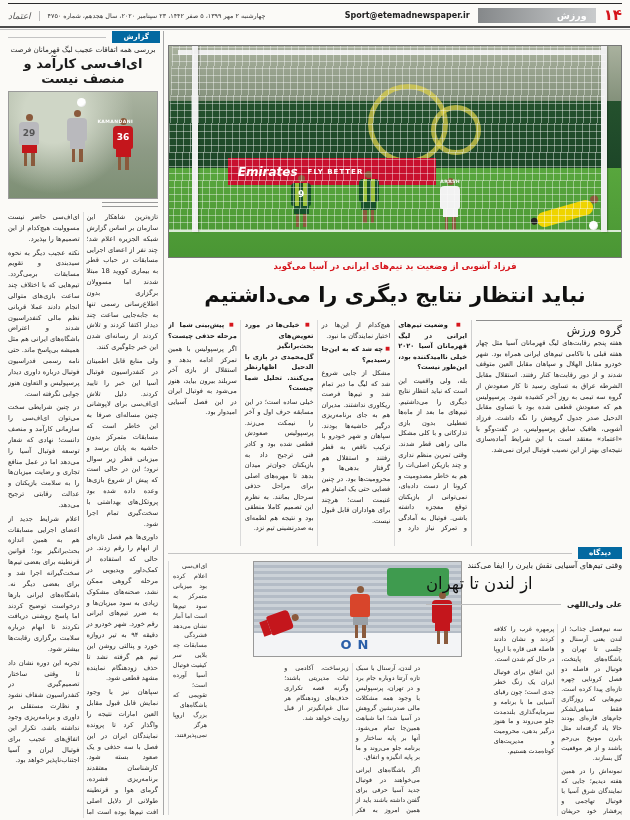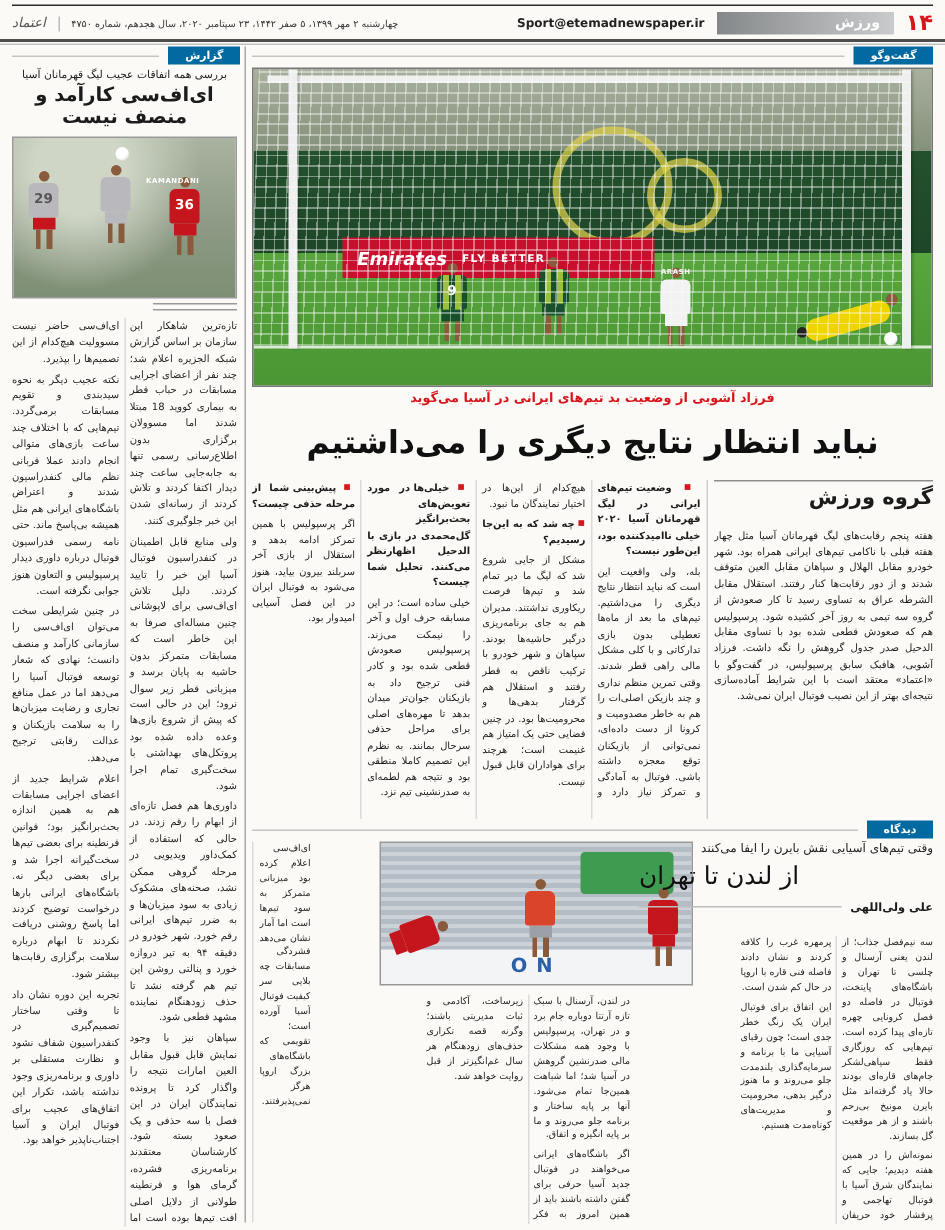--- a/index.html
+++ b/index.html
@@ -81,21 +81,21 @@
   .keeper .k-head{position:absolute;right:-7px;top:-2px;width:8px;height:8px;border-radius:50%;background:#8a5a3c;}
   .keeper .k-glove{position:absolute;left:-6px;top:3px;width:7px;height:7px;border-radius:50%;background:#222;}
   
   .m-kicker{position:absolute;left:168px;right:8px;top:261px;text-align:center;color:#d6161d;
             font-size:8.6px;font-weight:bold;}
   .m-headline{position:absolute;left:168px;right:8px;top:273px;text-align:center;
               font-size:21px;font-weight:bold;color:#101010;margin-top:10px;}
   
   .intro-col{position:absolute;right:8px;top:320px;width:146px;height:226px;overflow:hidden;}
   .intro-rule{height:1px;background:#8d8d8d;margin-bottom:3px;}
-  .intro-title{font-size:14px;font-weight:bold;margin-bottom:12px;}
+  .intro-title{font-size:11px;font-weight:normal;margin-bottom:1px;}
   .intro-text{font-size:6.7px;line-height:1.6;text-align:justify;}
   .qa{position:absolute;left:168px;width:299px;top:320px;height:226px;overflow:hidden;
       column-count:4;column-gap:8px;column-fill:auto;column-rule:1px solid #dadada;
       font-size:6.6px;line-height:1.6;text-align:justify;}
   .qa .q{font-weight:bold;}
   .qa .q::before{content:"\25A0  ";color:#d6161d;font-size:5px;vertical-align:1px;}
   
   .b-cont{position:absolute;left:168px;top:561px;width:39px;height:254px;overflow:hidden;
           font-size:6.2px;line-height:1.6;text-align:justify;border-left:1px solid #dadada;
           padding-left:4px;box-sizing:border-box;}
@@ -131,28 +131,24 @@
     <span class="hdr-sep"></span>
     <span class="logo">اعتماد</span>
   </div>
   <div class="dbl-rule-a"></div>
   <div class="dbl-rule-b"></div>
 
   <div class="tagrow tagrow-left">
     <span class="tag">گزارش</span>
     <span class="tline"></span>
   </div>
-  <div class="tagrow tagrow-main">
-    <span class="tag">گفت‌وگو</span>
-    <span class="tline"></span>
-  </div>
   <div class="vdiv-main"></div>
 
   <div class="left-rail">
-    <div class="lr-kicker">بررسی همه اتفاقات عجیب لیگ قهرمانان آسیا</div>
+    <div class="lr-kicker">بررسی همه اتفاقات عجیب لیگ قهرمانان فرصت</div>
     <div class="lr-headline">ای‌اف‌سی کارآمد و منصف نیست</div>
 
     <div class="lr-photo">
       <div class="ball" style="top:6px;left:68px;"></div>
       <div class="fig" style="left:10px;top:22px;">
         <div class="head"></div>
         <div class="torso kit-gray">
             <span class="num" style="color:#555;">29</span>
           </div>
         <div class="shorts kit-red"></div>

